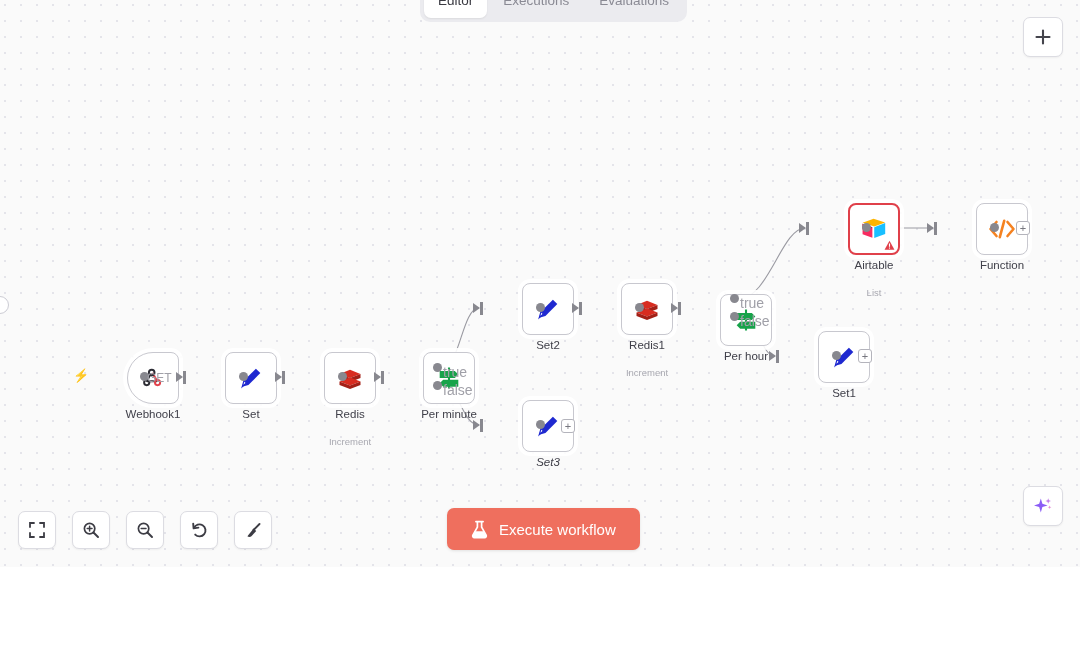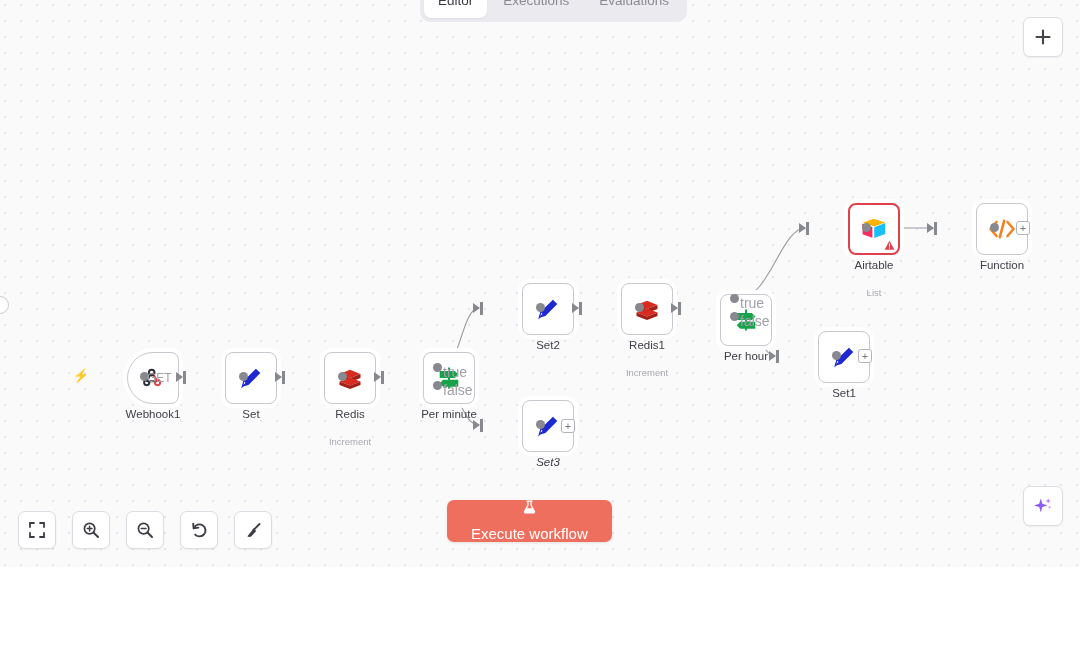--- a/index.html
+++ b/index.html
@@ -166,34 +166,33 @@
   #toolbar {
     position: absolute;
     left: 18px; bottom: 18px;
     display: flex; gap: 16px;
     z-index: 30;
   }
   #toolbar .fbtn { position: relative; left: auto; bottom: auto; }
 
   #execbtn {
     position: absolute;
-    left: 447px; bottom: 25px;
+    left: 447px; bottom: 17px;
     height: 42px;
     padding: 0 24px;
     background: #ef6f5e;
     color: #fff;
     border: none;
     border-radius: 7px;
     display: flex; align-items: center; gap: 11px;
     font-size: 15px;
     font-family: "Liberation Sans", sans-serif;
     z-index: 30;
     cursor: pointer;
     box-shadow: 0 1px 3px rgba(0,0,0,.10);
-    flex-direction: column;
   }
 </style>
 </head>
 <body>
 
 <div id="app">
 
   <div id="tabbar">
     <div class="tab active">Editor</div>
     <div class="tab">Executions</div>

